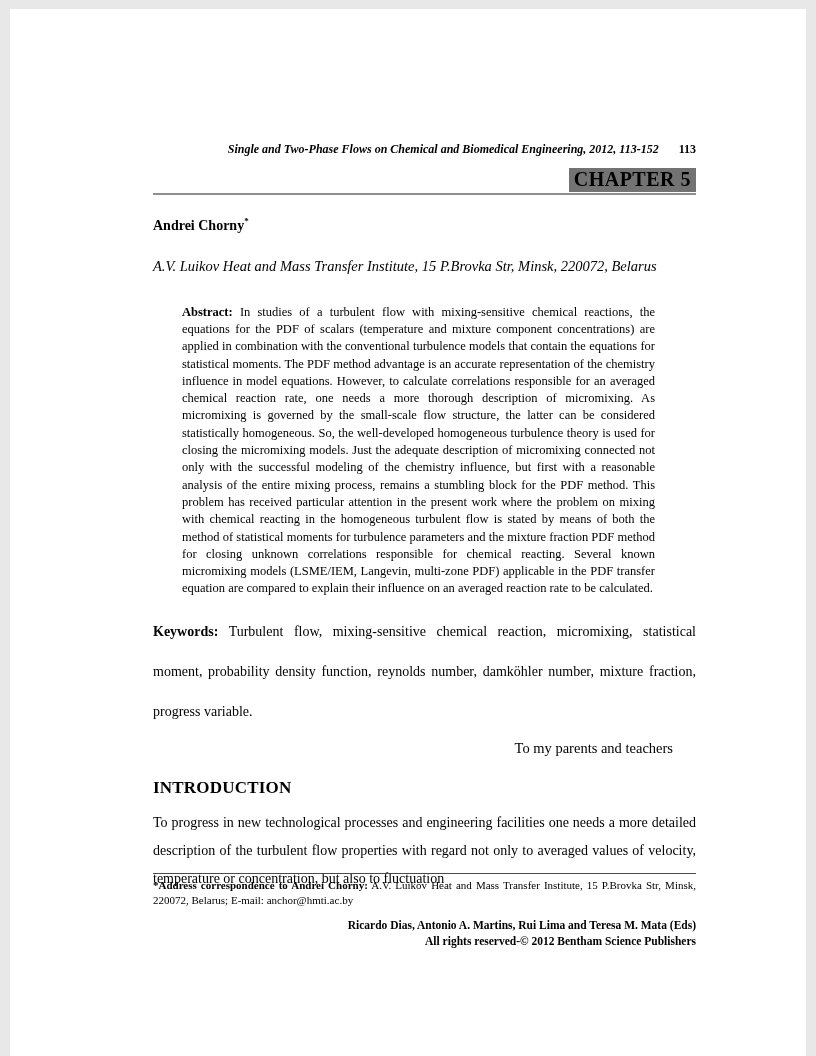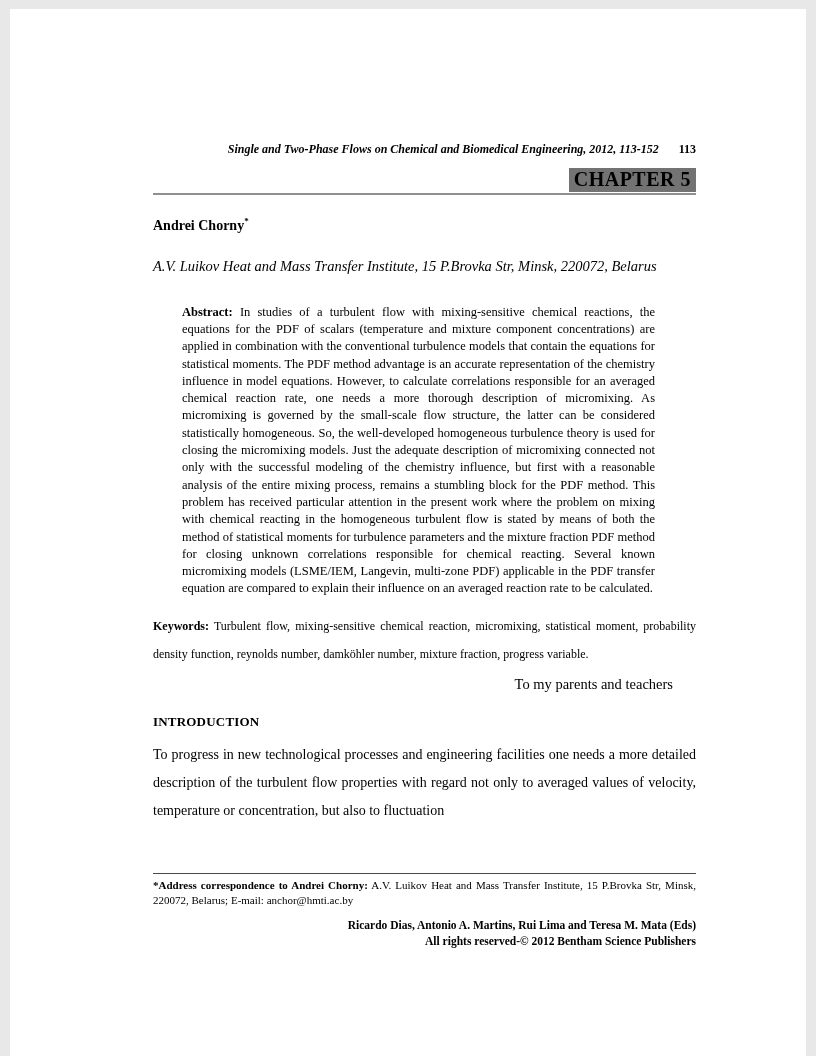--- a/index.html
+++ b/index.html
@@ -64,33 +64,33 @@
     text-align: justify;
   }
   .abstract {
     margin: 24px 41px 0 29px;
     font-size: 12.5px;
     line-height: 17.3px;
     text-align: justify;
   }
   .keywords {
     margin: 14px 0 0 0;
-    font-size: 12px;
-    line-height: 28px;
+    font-size: 14px;
+    line-height: 40px;
     text-align: justify;
   }
   .dedication {
     margin-top: 8px;
     font-size: 14.5px;
     text-align: right;
     padding-right: 23px;
   }
   .section-heading {
     margin: 21px 0 0 0;
-    font-size: 13px;
+    font-size: 17px;
     font-weight: bold;
     letter-spacing: 0.2px;
   }
   .body-para {
     margin: 11px 0 0 0;
     font-size: 14px;
     line-height: 28px;
     text-align: justify;
   }
   .footnote-area {

